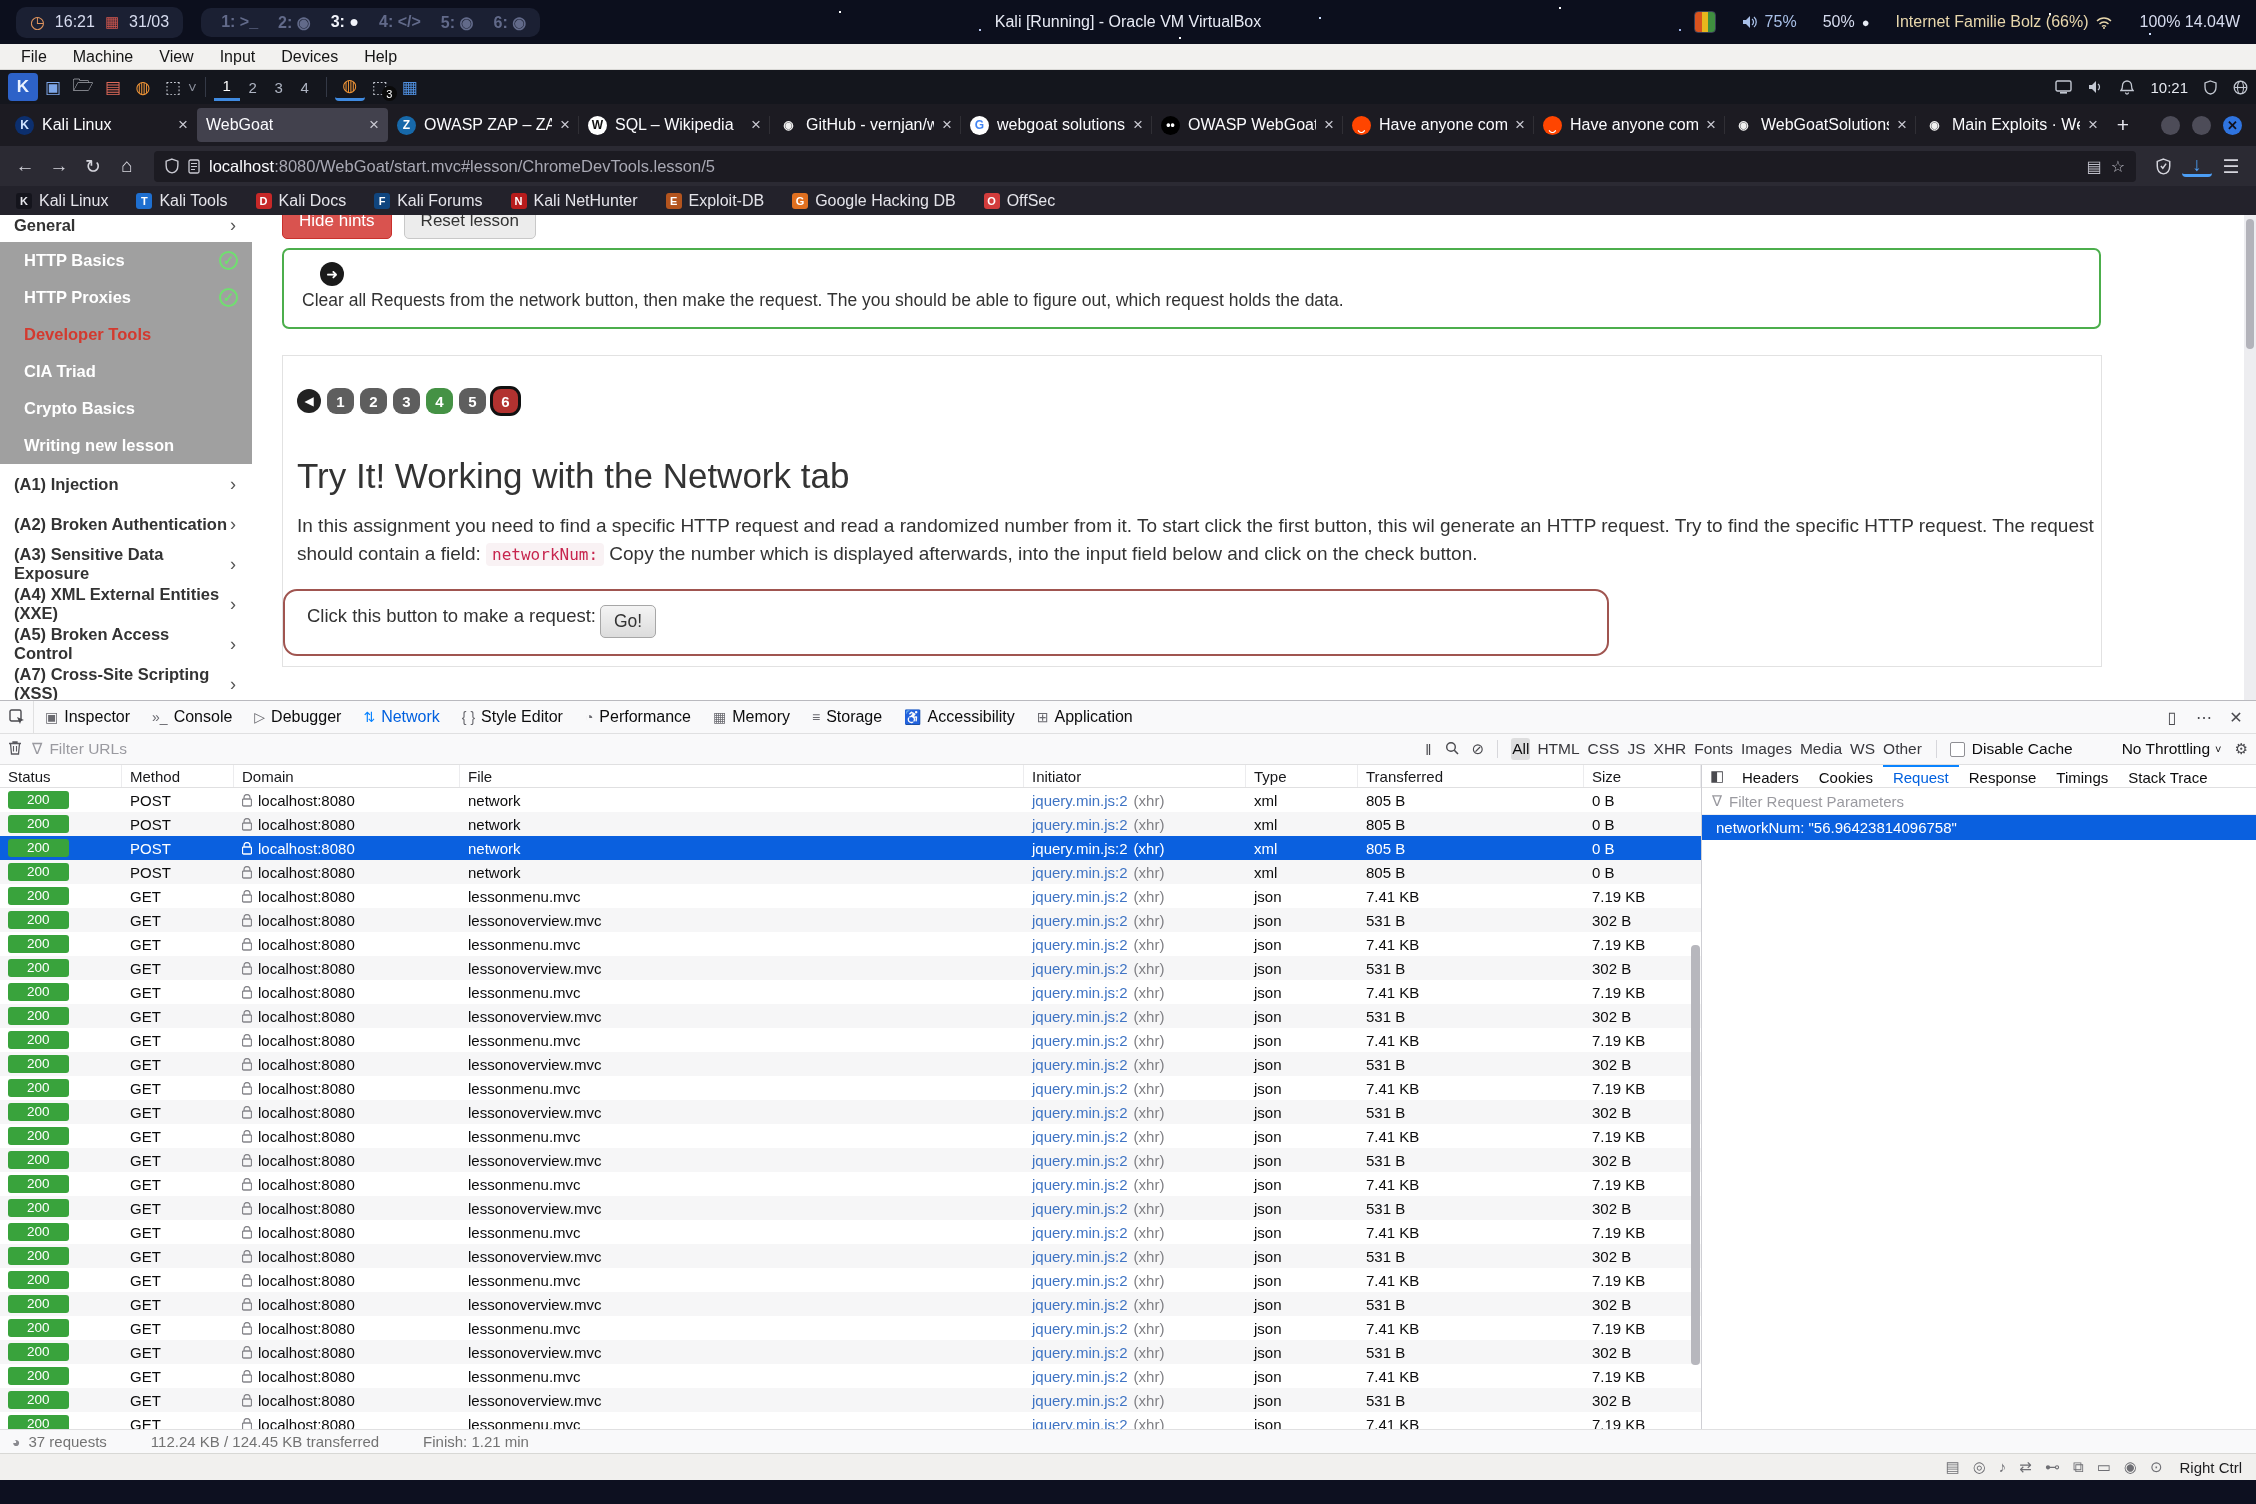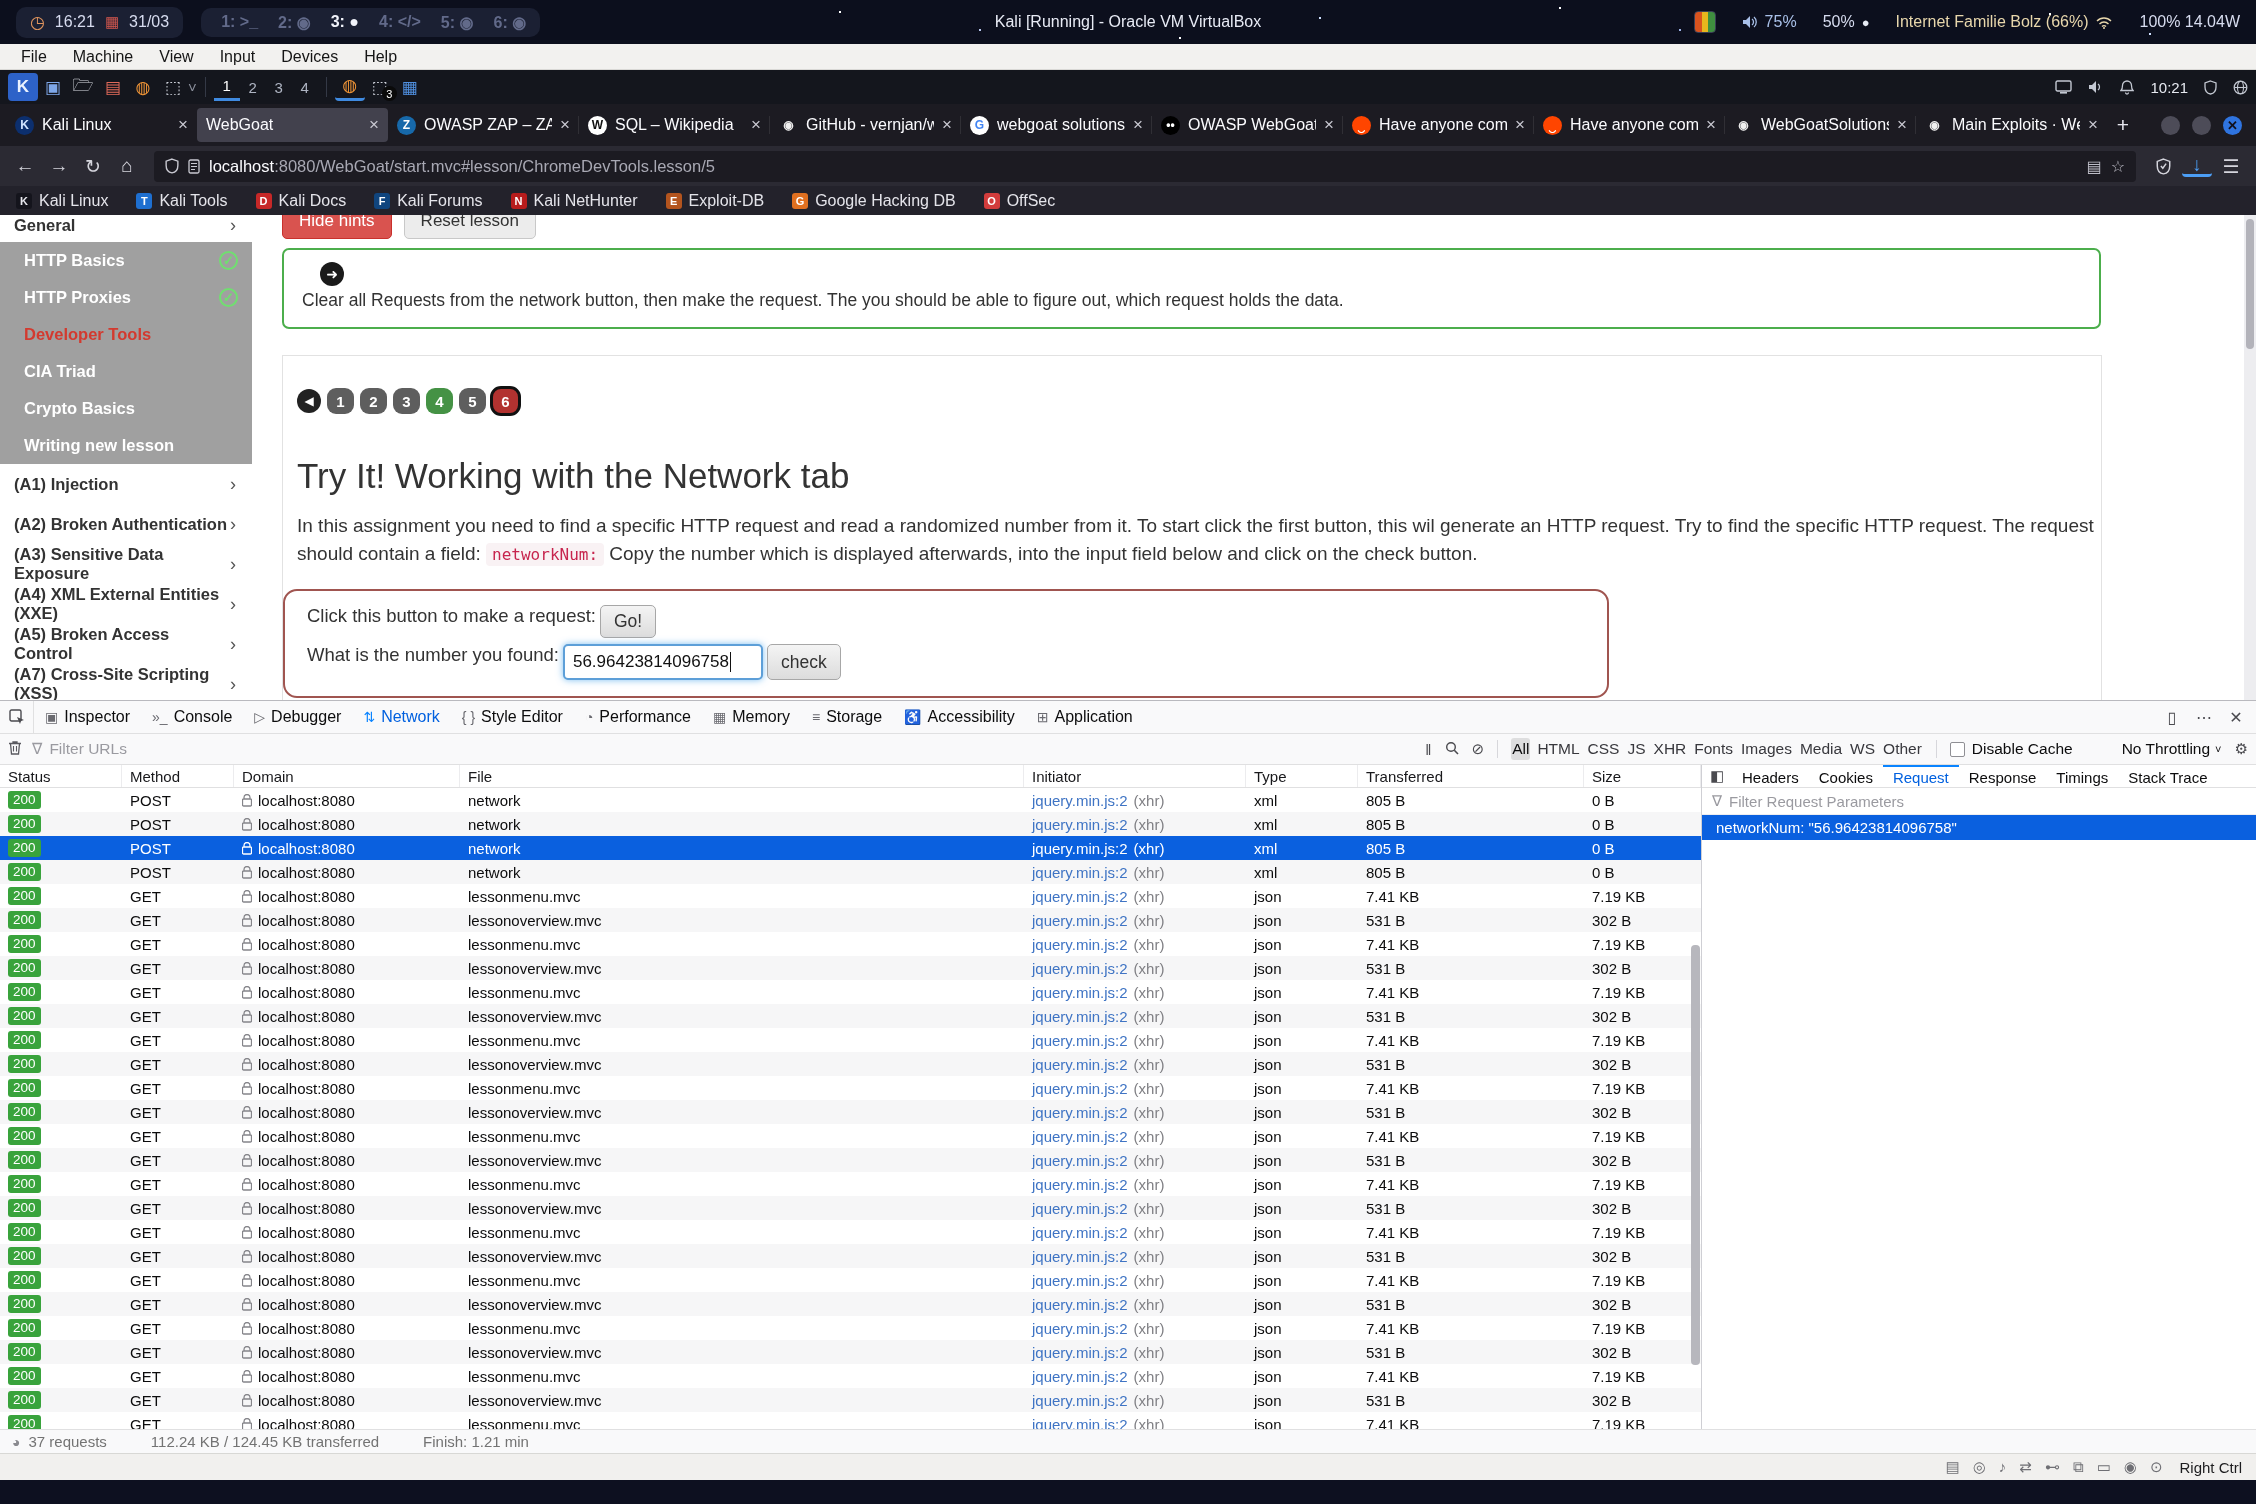--- a/index.html
+++ b/index.html
@@ -180,21 +180,21 @@
 
   .dt-body { flex:1; display:flex; min-height:0; }
   .dt-table { width:1702px; flex:none; border-right:1px solid #cfcfd4; display:flex; flex-direction:column; position:relative; }
   .grid-cols { display:grid; grid-template-columns:122px 112px 226px 564px 222px 112px 226px 1fr; }
   .dt-thead { height:23px; border-bottom:1px solid #e0e0e1; font-size:15px; color:#18181b; flex:none; background:#fff; }
   .dt-thead .hc { display:flex; align-items:center; padding-left:8px; border-right:1px solid #ececee; }
   .dt-rows { flex:1; overflow:hidden; }
   .dt-row { height:24px; align-items:center; font-size:15px; color:#0c0c0d; }
   .dt-row:nth-child(even) { background:#f6f6f7; }
   .dt-row .c { padding-left:8px; white-space:nowrap; overflow:hidden; display:flex; align-items:center; gap:6px; }
-  .badge { background:#39a33c; color:#fff; border-radius:3px; padding:0 5px; height:18px; line-height:18px;
+  .badge { background:#39a33c; color:#fff; border-radius:3px; padding:0 19px; height:18px; line-height:18px;
            font-size:13.5px; display:inline-block; }
   .init-link { color:#3f74c4; }
   .init-x { color:#808085; }
   .dt-row.selected { background:#0a60df; color:#fff; }
   .dt-row.selected .init-link, .dt-row.selected .init-x { color:#fff; }
   .dt-row.selected .lock-svg path { stroke:#fff; }
   .lock-svg { flex:none; }
   .table-scrollbar { position:absolute; right:1px; top:180px; width:9px; height:420px; border-radius:4px; background:#b7b7bd; }
 
   .dt-side { flex:1; display:flex; flex-direction:column; background:#fff; min-width:0; }
@@ -546,28 +546,20 @@
         <h1 class="wg-title">Try It! Working with the Network tab</h1>
         <p class="wg-para">
           <span>In this assignment you need to find a specific HTTP request and read a randomized number from it. To start click the first button, this wil generate an HTTP request. Try to find the specific HTTP request. The request should contain a field:</span>
           <span class="wg-code">networkNum:</span>
           <span>Copy the number which is displayed afterwards, into the input field below and click on the check button.</span>
         </p>
         <div class="attack-box">
           <div class="attack-row">
             <span>Click this button to make a request:</span>
             <button class="go-btn">Go!</button>
-          </div>
-          <div class="attack-row">
-            <span>What is the number you found:</span>
-            <span class="num-input">
-                <span>56.96423814096758</span>
-                <span class="caret"></span>
-              </span>
-            <button class="check-btn">check</button>
           </div>
         </div>
       </div>
     </div>
     <div class="page-scrollbar">
         <span class="thumb"></span>
       </div>
   </div>
 
   <div class="devtools">

